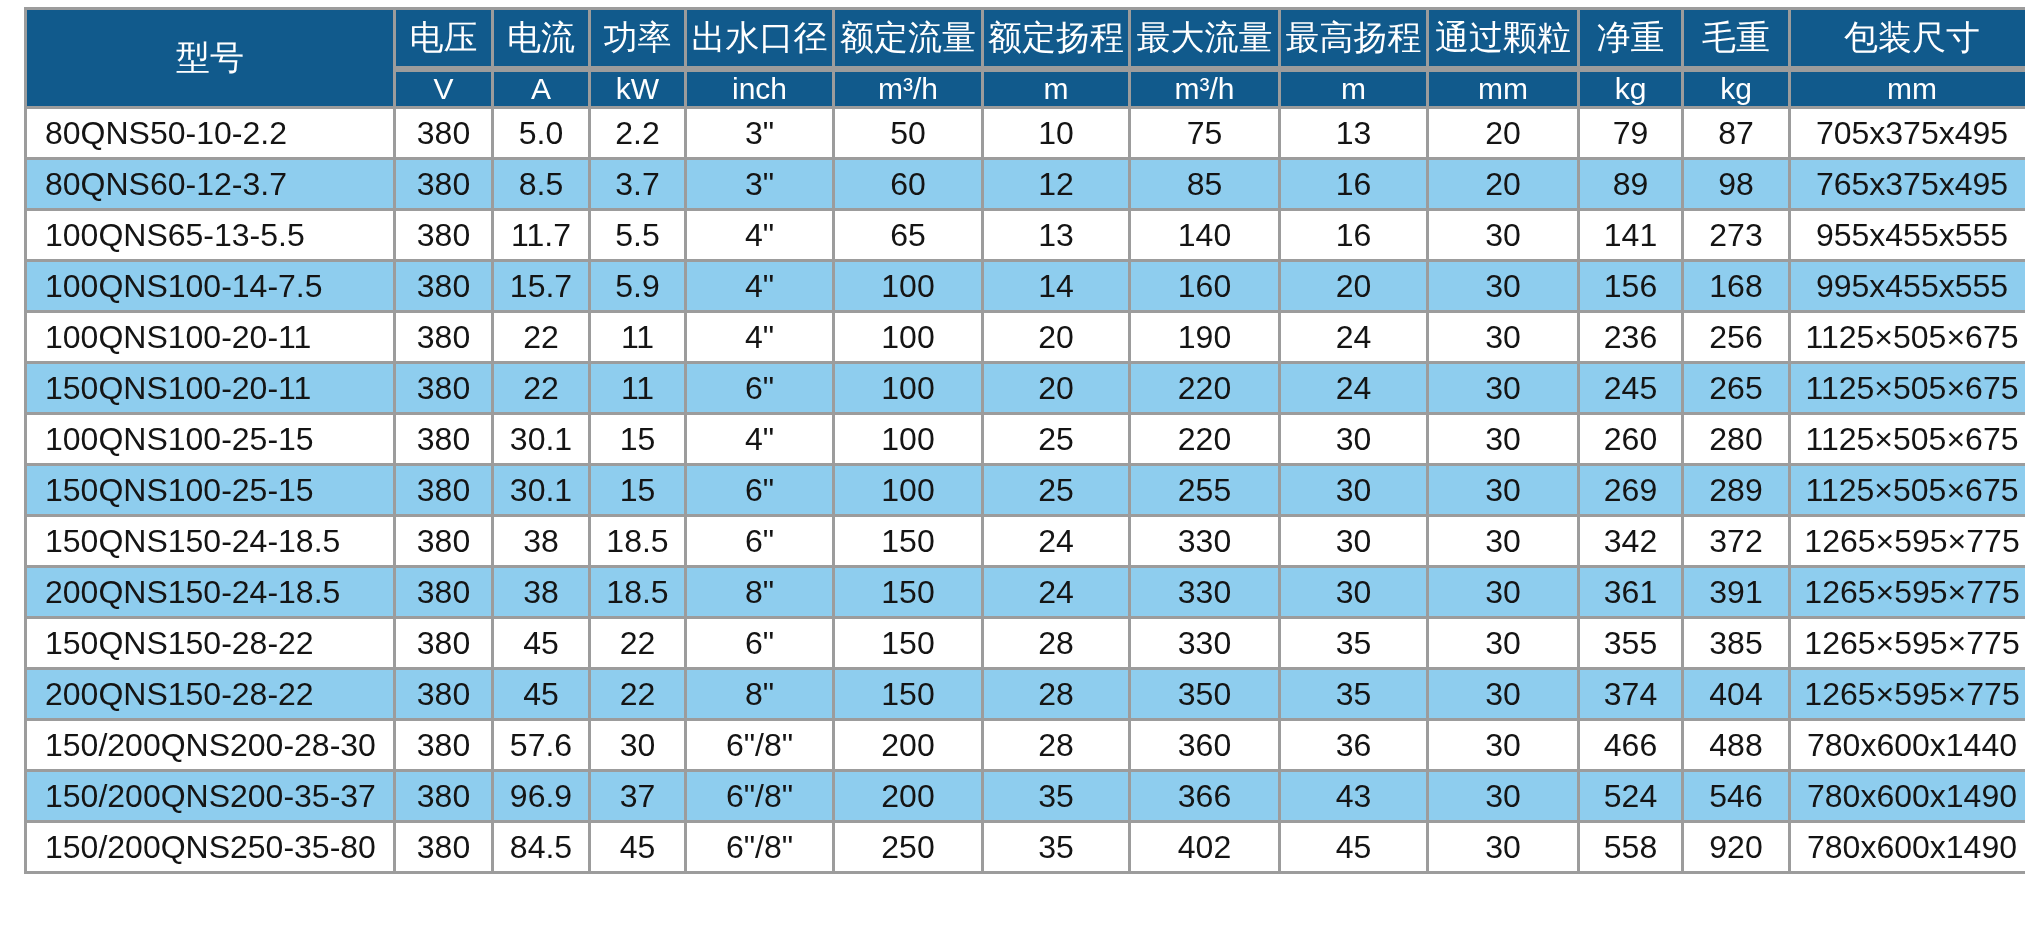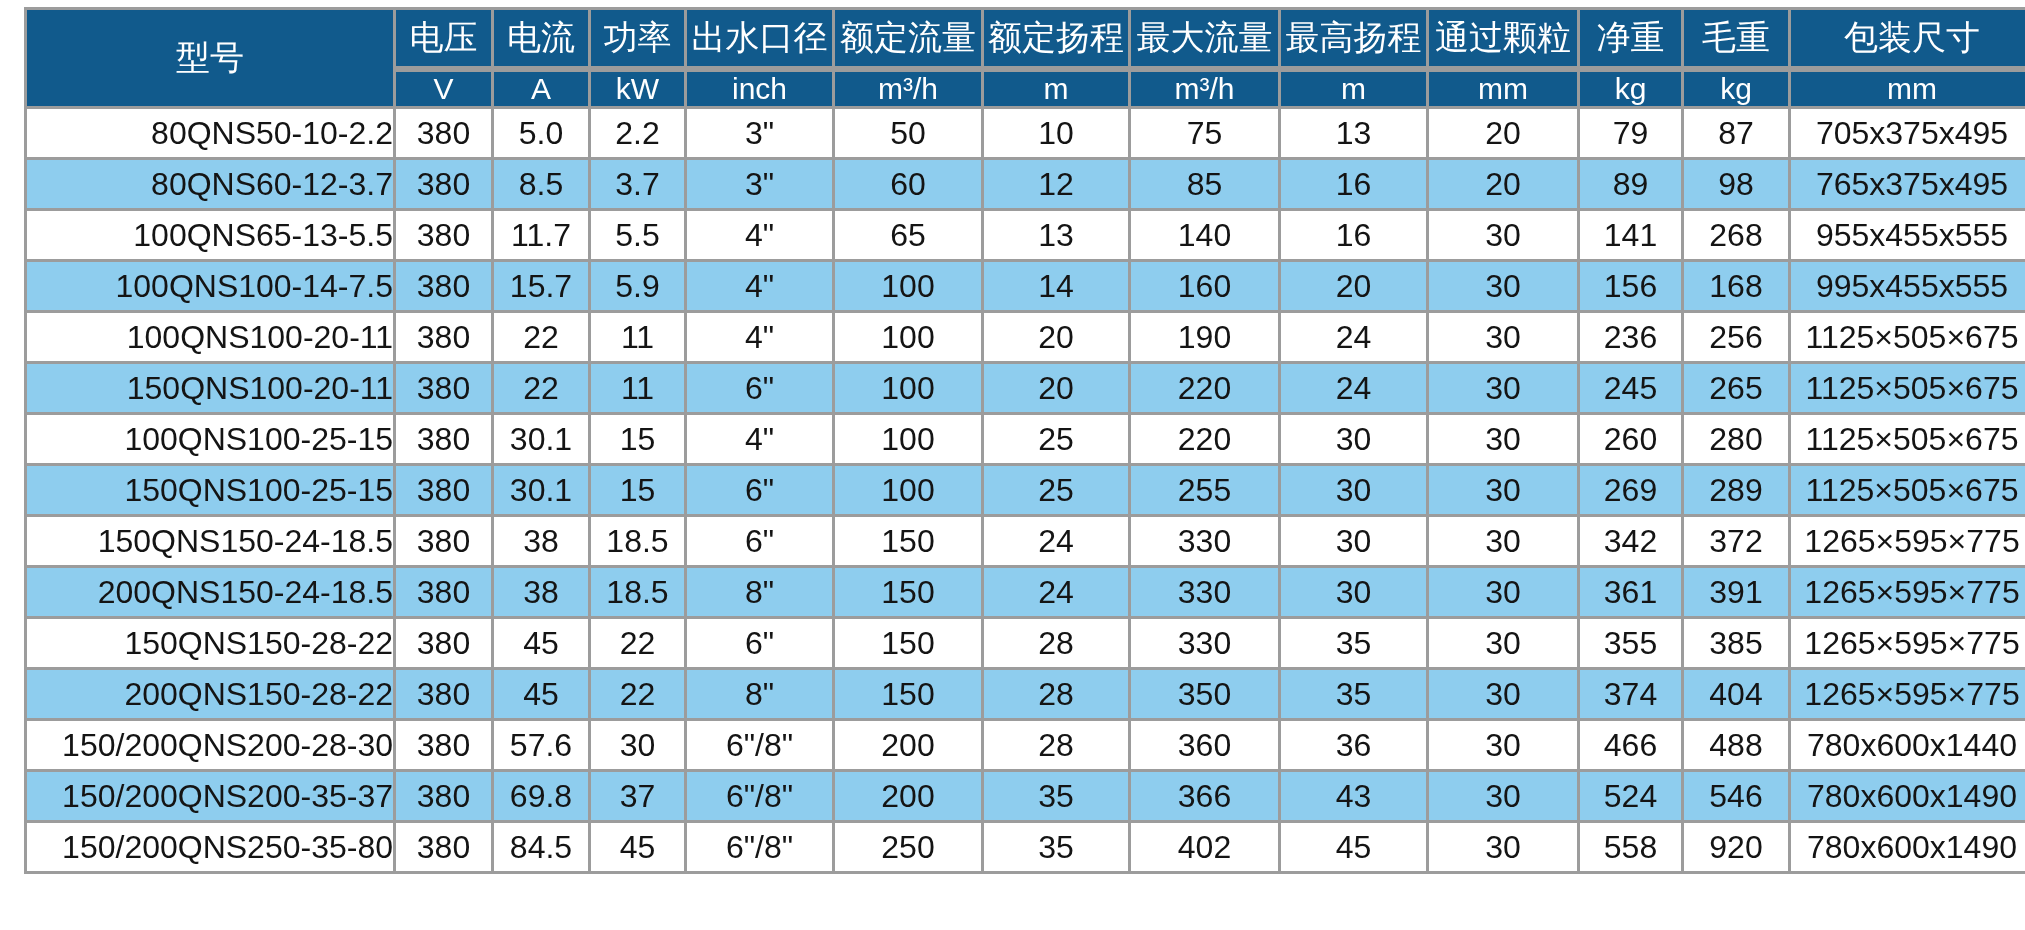--- a/index.html
+++ b/index.html
@@ -48,21 +48,21 @@
   tbody td {
     height: 48px;
     font-size: 32px;
     color: #141414;
     background: #ffffff;
   }
   tbody tr.alt td {
     background: #8ecdee;
   }
   tbody td.model {
-    text-align: right;
+    text-align: left;
     padding-left: 18px;
   }
 </style>
 </head>
 <body>
 
 <div class="wrap">
   <table class="spec">
     <colgroup>
         <col style="width: 369px;">
@@ -146,21 +146,21 @@
           <td>380</td>
           <td>11.7</td>
           <td>5.5</td>
           <td>4"</td>
           <td>65</td>
           <td>13</td>
           <td>140</td>
           <td>16</td>
           <td>30</td>
           <td>141</td>
-          <td>268</td>
+          <td>273</td>
           <td>955x455x555</td>
         </tr>
         <tr class="alt">
           <td class="model">100QNS100-14-7.5</td>
           <td>380</td>
           <td>15.7</td>
           <td>5.9</td>
           <td>4"</td>
           <td>100</td>
           <td>14</td>
@@ -302,21 +302,21 @@
           <td>360</td>
           <td>36</td>
           <td>30</td>
           <td>466</td>
           <td>488</td>
           <td>780x600x1440</td>
         </tr>
         <tr class="alt">
           <td class="model">150/200QNS200-35-37</td>
           <td>380</td>
-          <td>69.8</td>
+          <td>96.9</td>
           <td>37</td>
           <td>6"/8"</td>
           <td>200</td>
           <td>35</td>
           <td>366</td>
           <td>43</td>
           <td>30</td>
           <td>524</td>
           <td>546</td>
           <td>780x600x1490</td>

